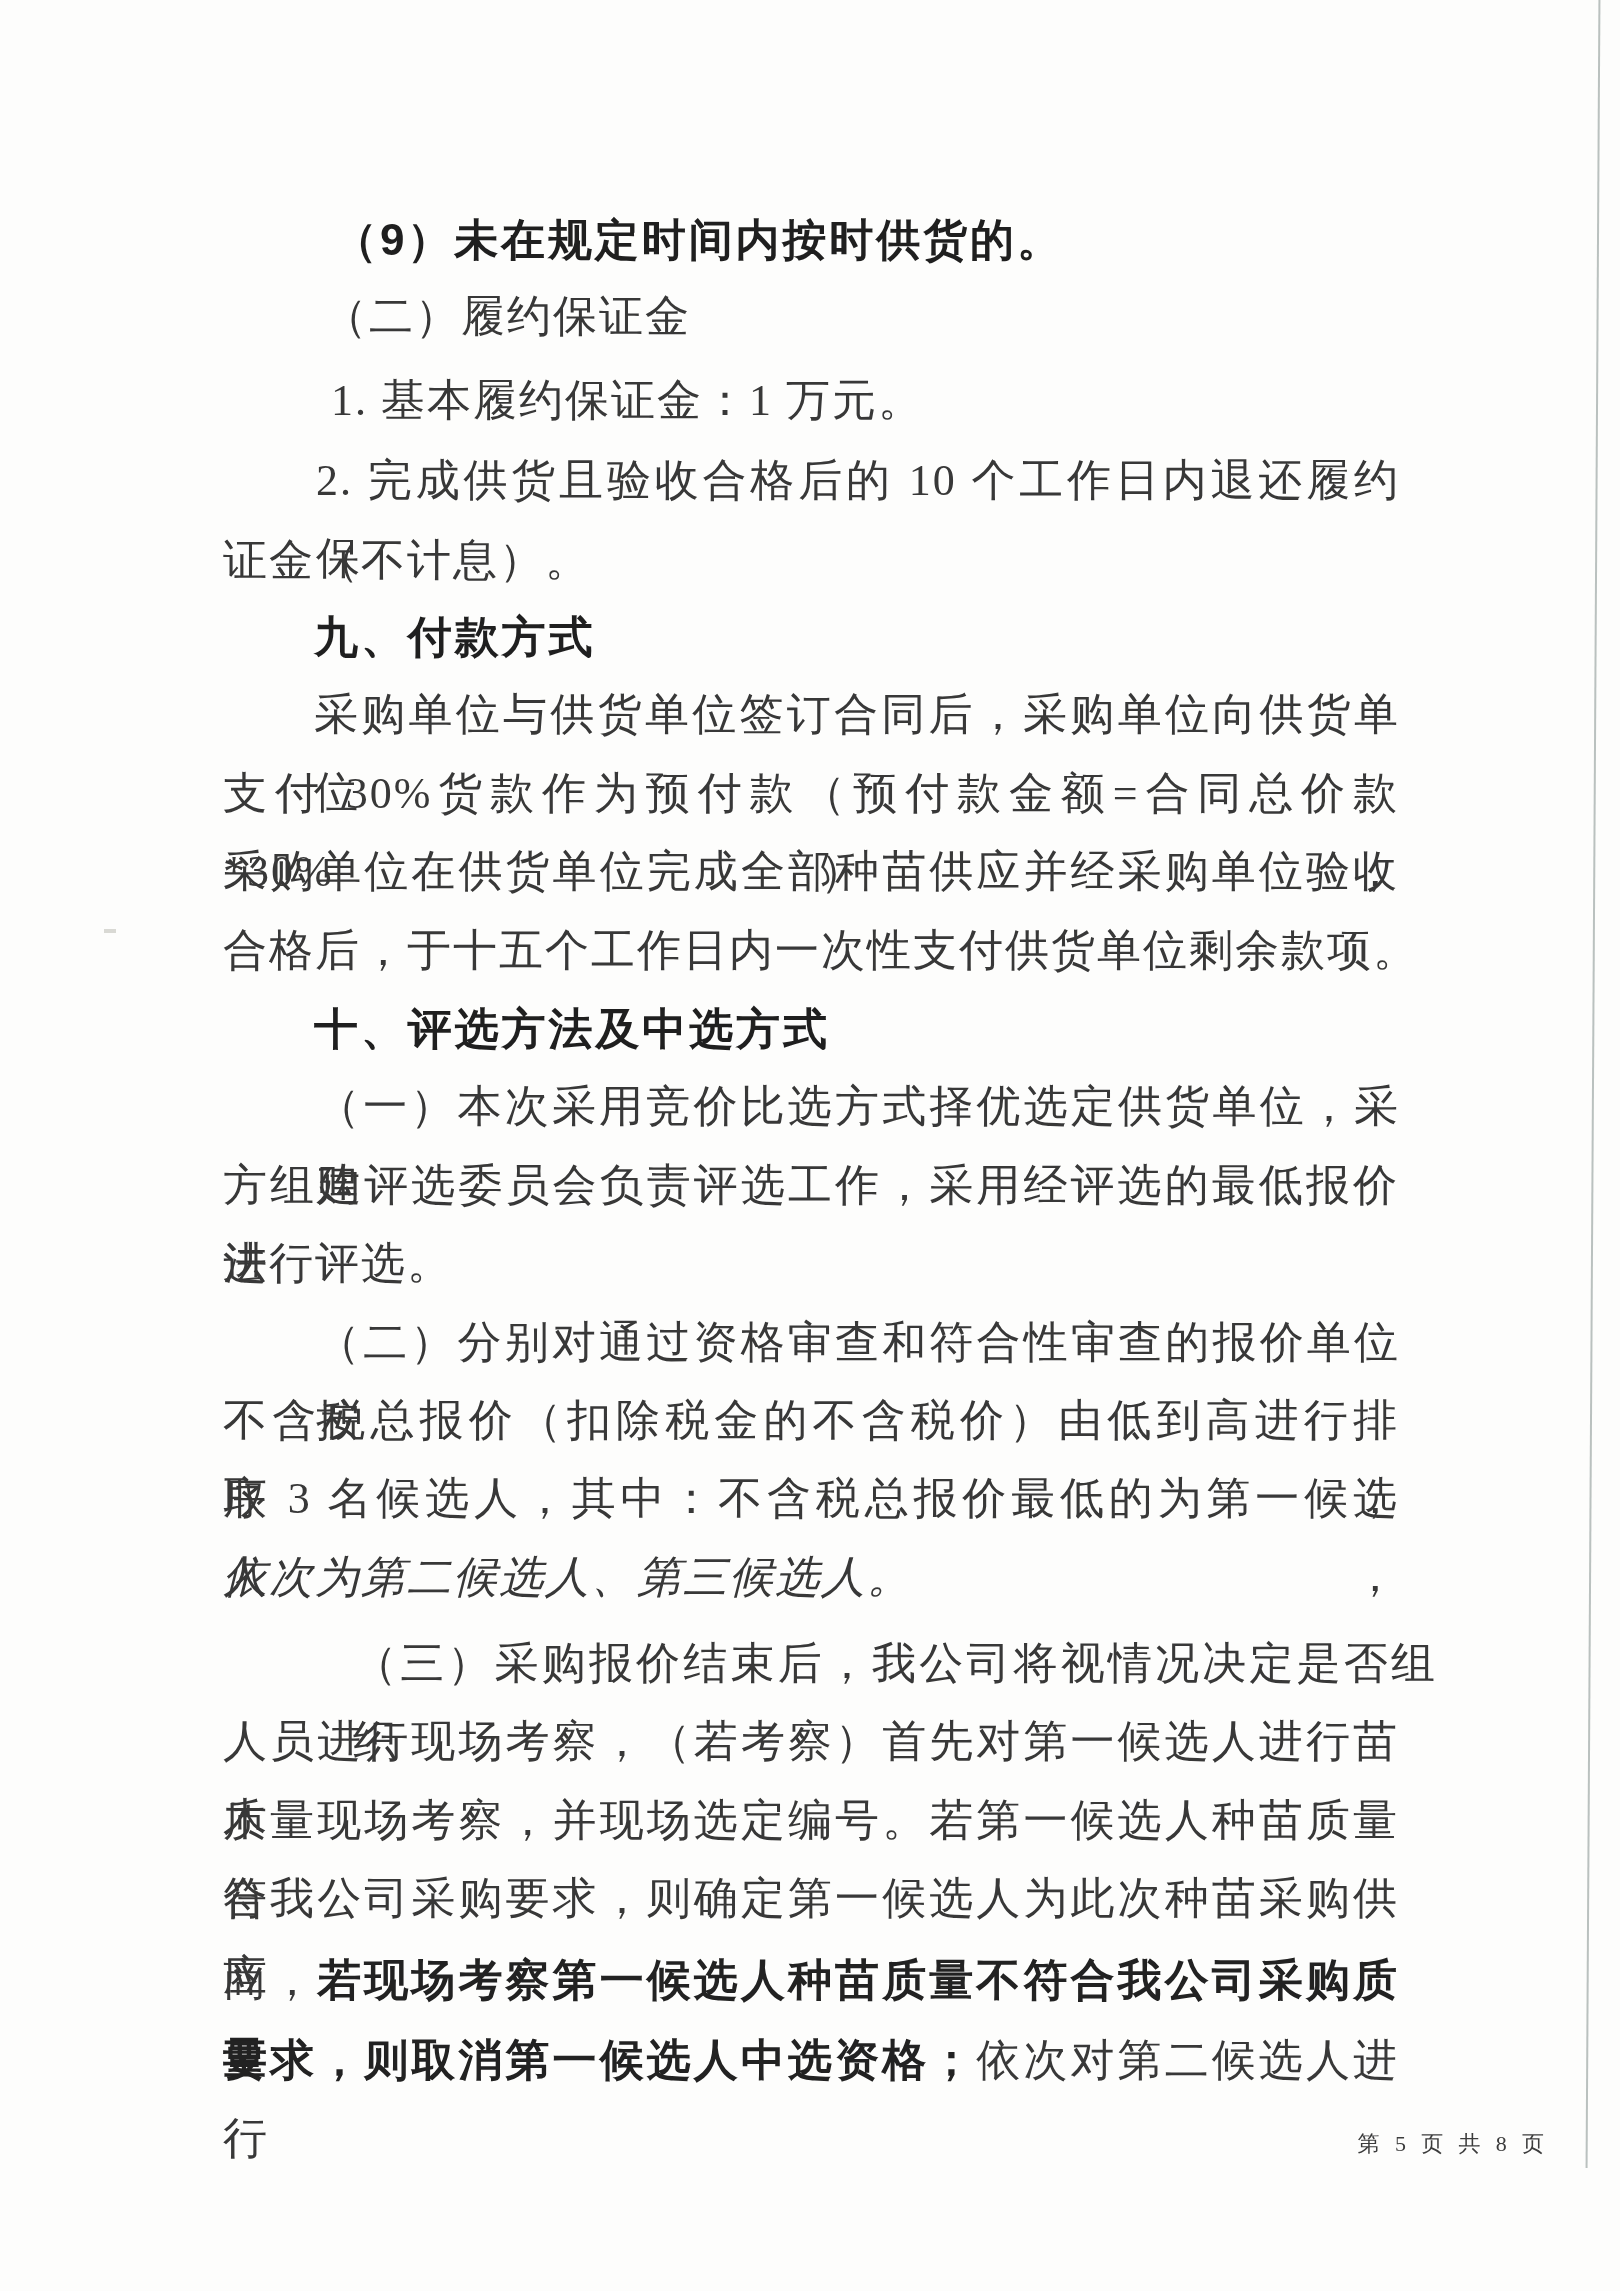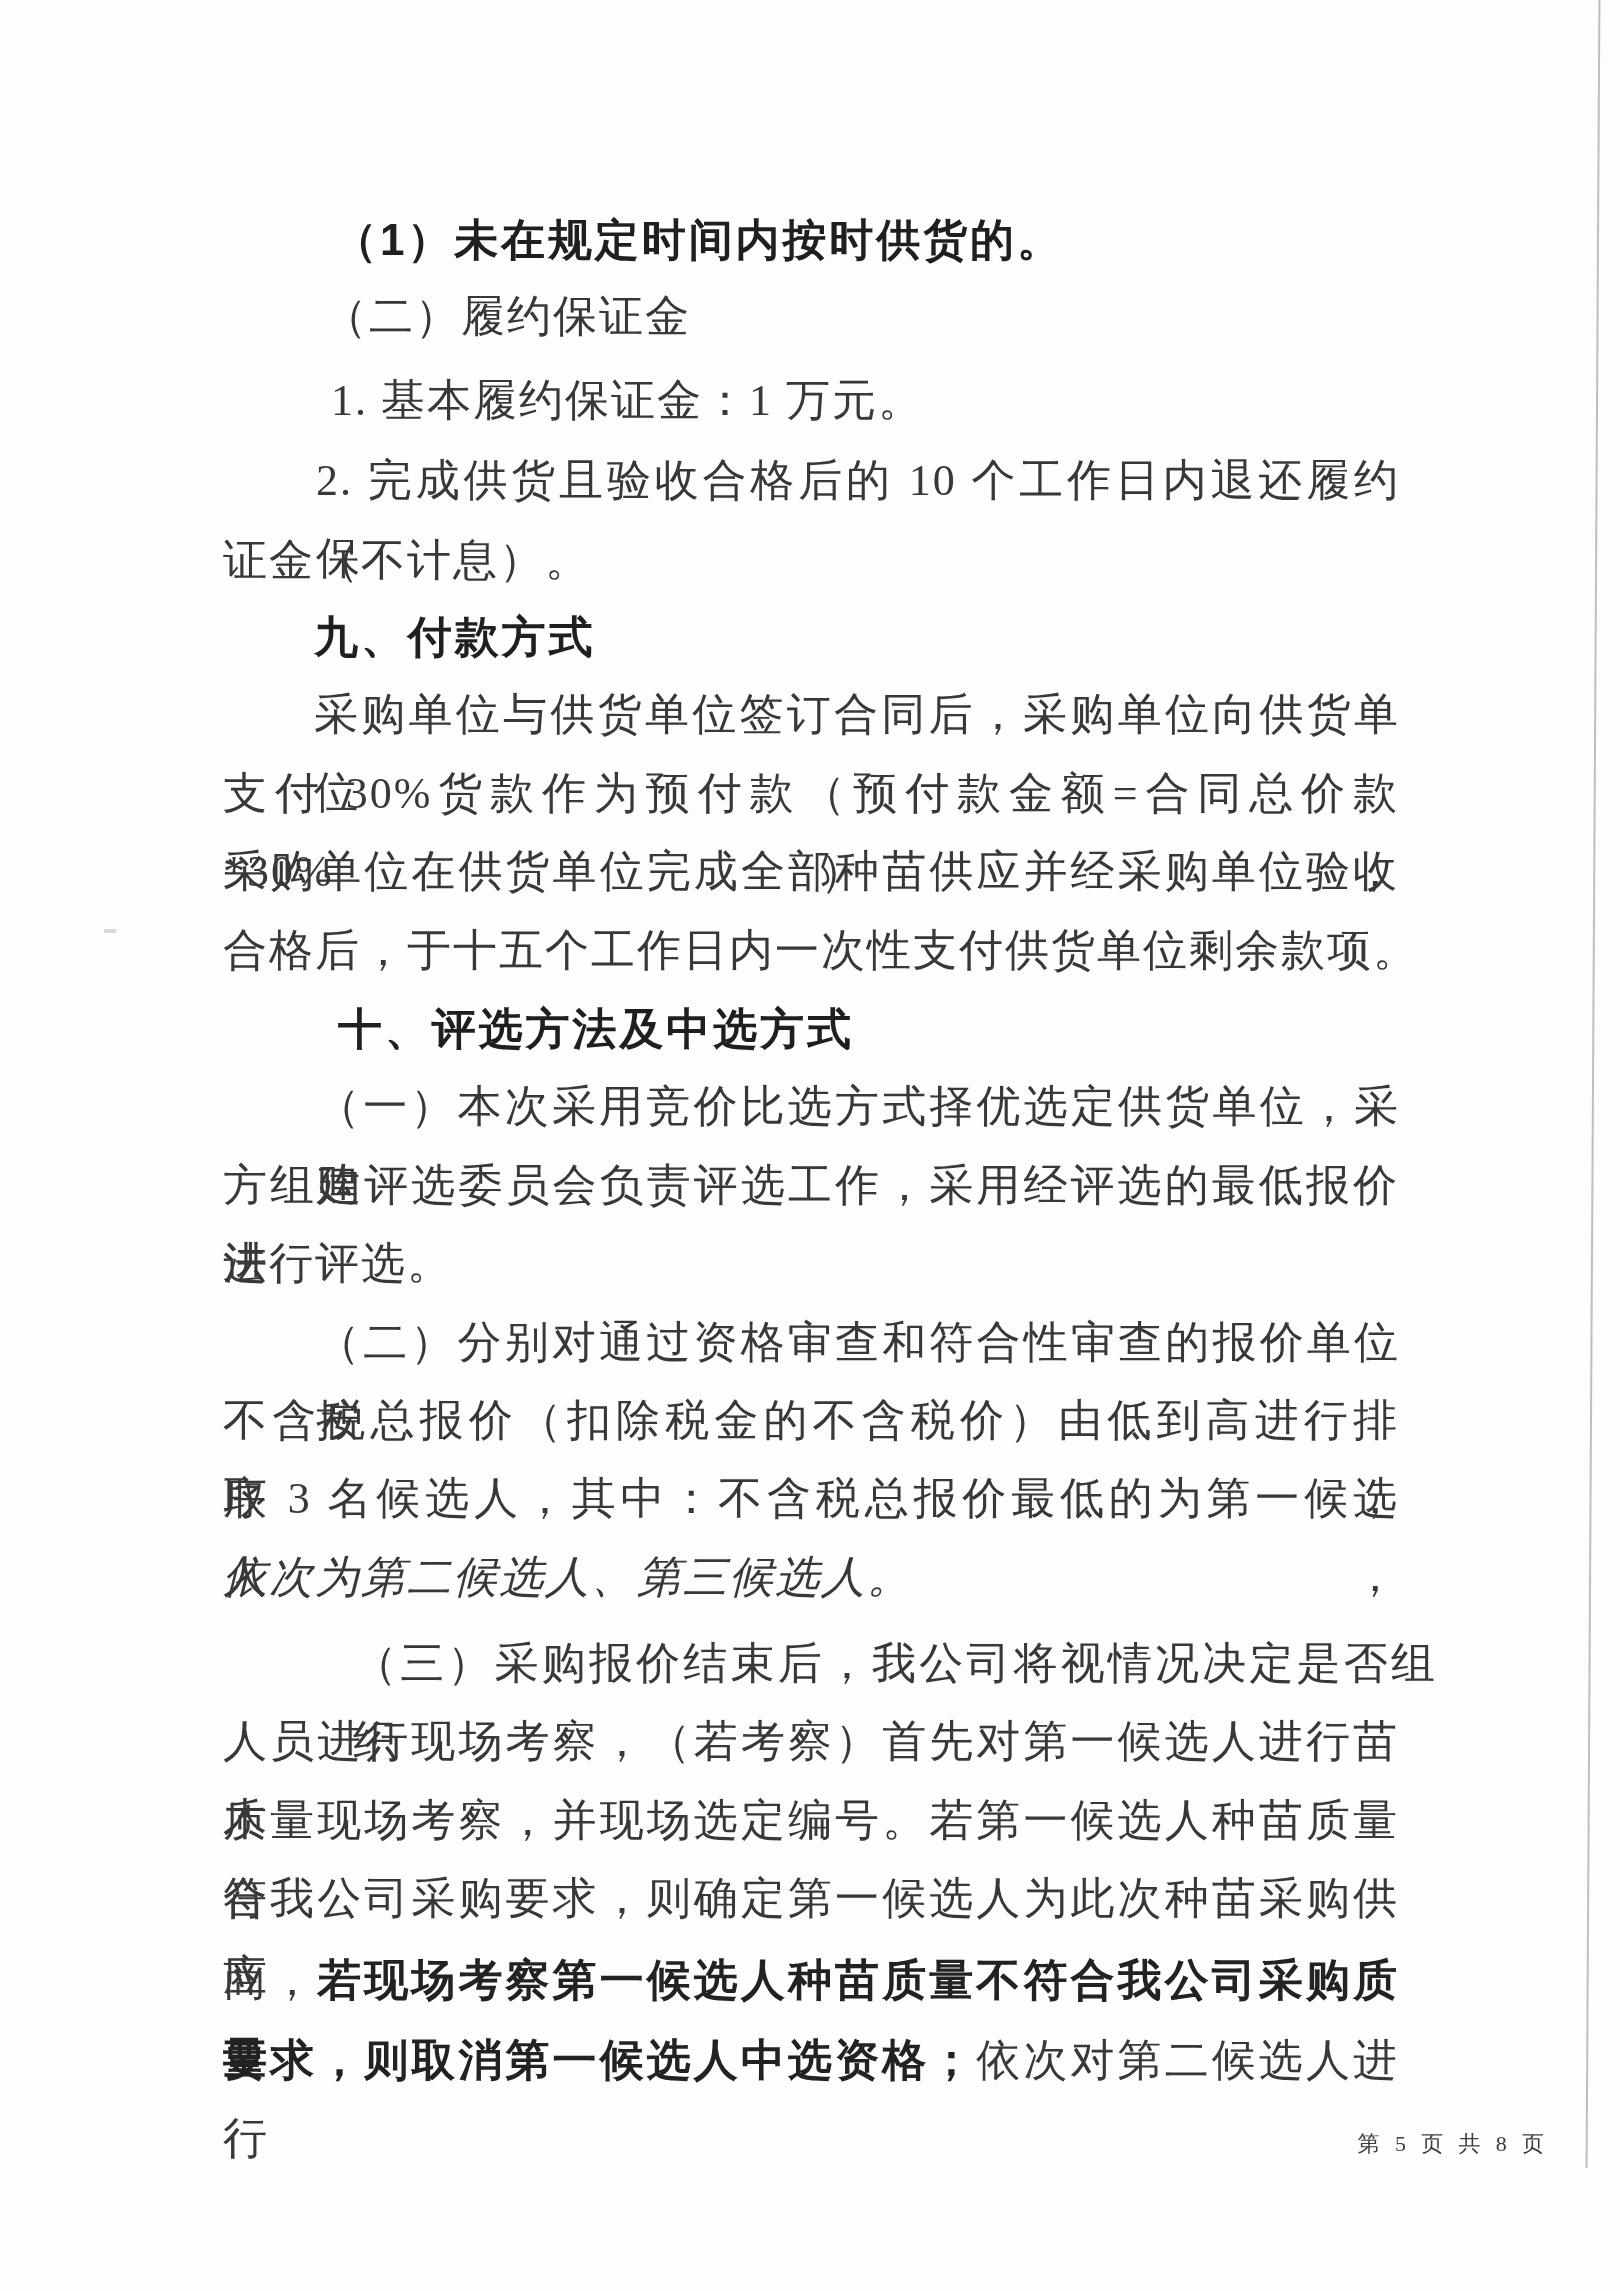--- a/index.html
+++ b/index.html
@@ -50,37 +50,37 @@
   .speck{
     position:absolute;
     background:#d9d9d4;
   }
 </style>
 </head>
 <body>
 
 <div class="page">
 
-  <div class="ln hd" style="top:201px;left:333px;">（1）未在规定时间内按时供货的。</div>
+  <div class="ln hd" style="top:201px;left:333px;">（9）未在规定时间内按时供货的。</div>
 
   <div class="ln" style="top:278px;left:323px;">（二）履约保证金</div>
 
   <div class="ln" style="top:362px;left:331px;">1. 基本履约保证金：1 万元。</div>
 
   <div class="ln just" style="top:442px;left:316px;width:1084px;">2. 完成供货且验收合格后的 10 个工作日内退还履约保</div>
   <div class="ln" style="top:522px;left:223px;">证金（不计息）。</div>
 
   <div class="ln hd" style="top:598px;left:314px;">九、付款方式</div>
 
   <div class="ln just" style="top:676px;left:314px;width:1086px;">采购单位与供货单位签订合同后，采购单位向供货单位</div>
   <div class="ln just" style="top:755px;left:223px;width:1176px;">支付 30%货款作为预付款（预付款金额=合同总价款*30%），</div>
   <div class="ln just" style="top:833px;left:223px;width:1176px;">采购单位在供货单位完成全部种苗供应并经采购单位验收</div>
   <div class="ln" style="top:912px;left:223px;">合格后，于十五个工作日内一次性支付供货单位剩余款项。</div>
 
-  <div class="ln hd" style="top:990px;left:314px;margin-left:24px;">十、评选方法及中选方式</div>
+  <div class="ln hd" style="top:990px;left:314px;">十、评选方法及中选方式</div>
 
   <div class="ln just" style="top:1068px;left:316px;width:1084px;">（一）本次采用竞价比选方式择优选定供货单位，采购</div>
   <div class="ln just" style="top:1147px;left:223px;width:1176px;">方组建评选委员会负责评选工作，采用经评选的最低报价法</div>
   <div class="ln" style="top:1225px;left:223px;">进行评选。</div>
 
   <div class="ln just" style="top:1304px;left:316px;width:1084px;">（二）分别对通过资格审查和符合性审查的报价单位按</div>
   <div class="ln just" style="top:1382px;left:223px;width:1176px;">不含税总报价（扣除税金的不含税价）由低到高进行排序，</div>
   <div class="ln just" style="top:1460px;left:223px;width:1176px;">取 3 名候选人，其中：不含税总报价最低的为第一候选人，</div>
   <div class="ln" style="top:1539px;left:223px;font-style:italic;">依次为第二候选人、第三候选人。</div>
 

